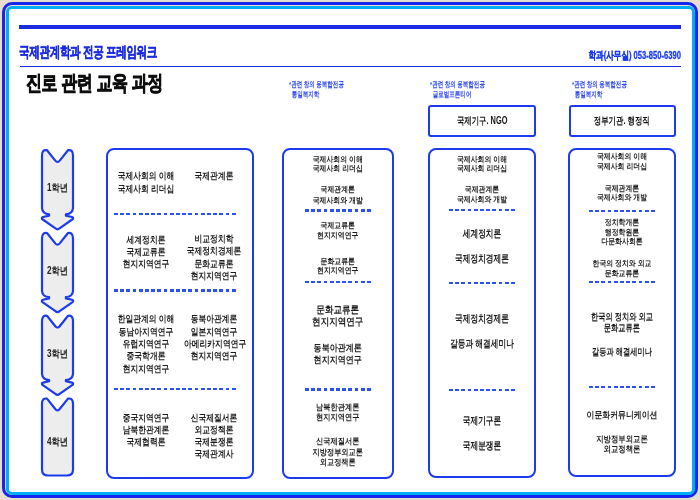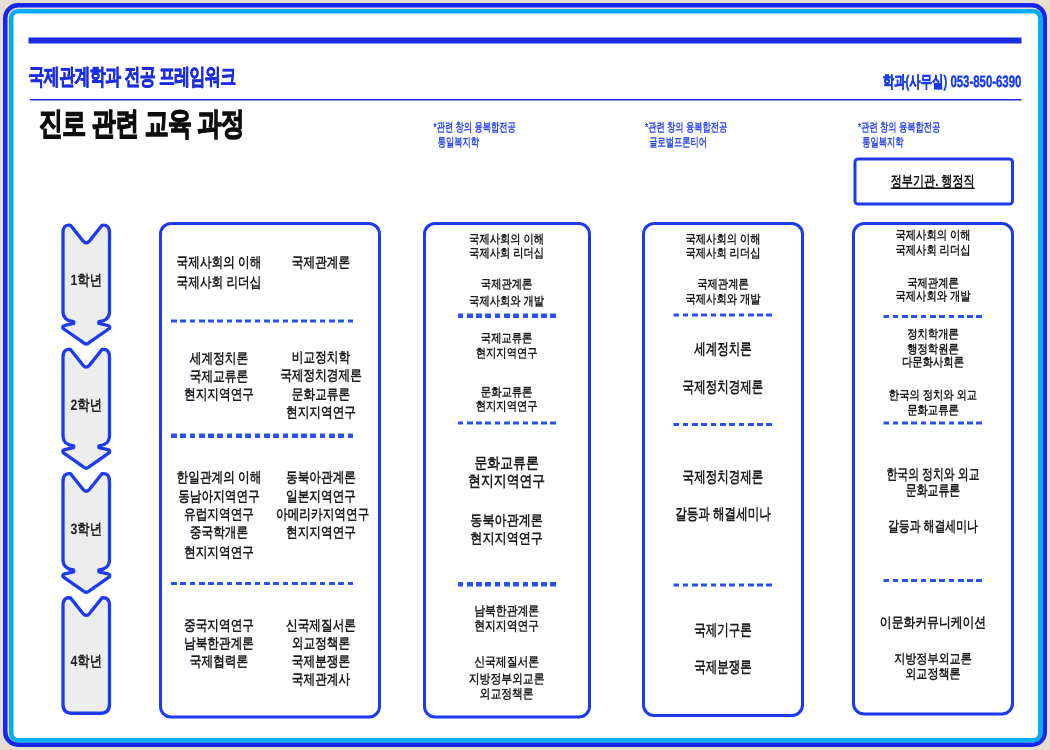--- a/index.html
+++ b/index.html
@@ -76,21 +76,24 @@
     </div>
   <div class="note" style="left:430px;top:79.8px;">
       <div class="ln">*관련 창의 융복합전공</div>
       <div class="ln">글로벌프론티어</div>
     </div>
   <div class="note" style="left:571.5px;top:79.8px;">
       <div class="ln">*관련 창의 융복합전공</div>
       <div class="ln">통일복지학</div>
     </div>
 
-  <div class="hdr-box" style="left:568.5px;top:105px;width:107px;height:32px;font-size:10px;text-decoration:underline;">
+  <div class="hdr-box" style="left:428px;top:105px;width:108px;height:32px;font-size:10px;">
+    <div class="inner">국제기구. NGO</div>
+  </div>
+  <div class="hdr-box" style="left:568.5px;top:105px;width:107px;height:32px;font-size:10px;">
     <div class="inner">정부기관. 행정직</div>
   </div>
 
   <div class="big-box" style="left:106px;top:148px;width:148px;height:331px;"></div>
   <div class="big-box" style="left:282px;top:147.5px;width:111.5px;height:331.3px;"></div>
   <div class="big-box" style="left:428px;top:148px;width:108px;height:330px;"></div>
   <div class="big-box" style="left:568px;top:147.8px;width:108px;height:329.7px;"></div>
 
   <div class="dash" style="left:114px;top:212.9px;width:124px;"></div>
   <div class="dash" style="left:114px;top:289.4px;width:124px;"></div>

